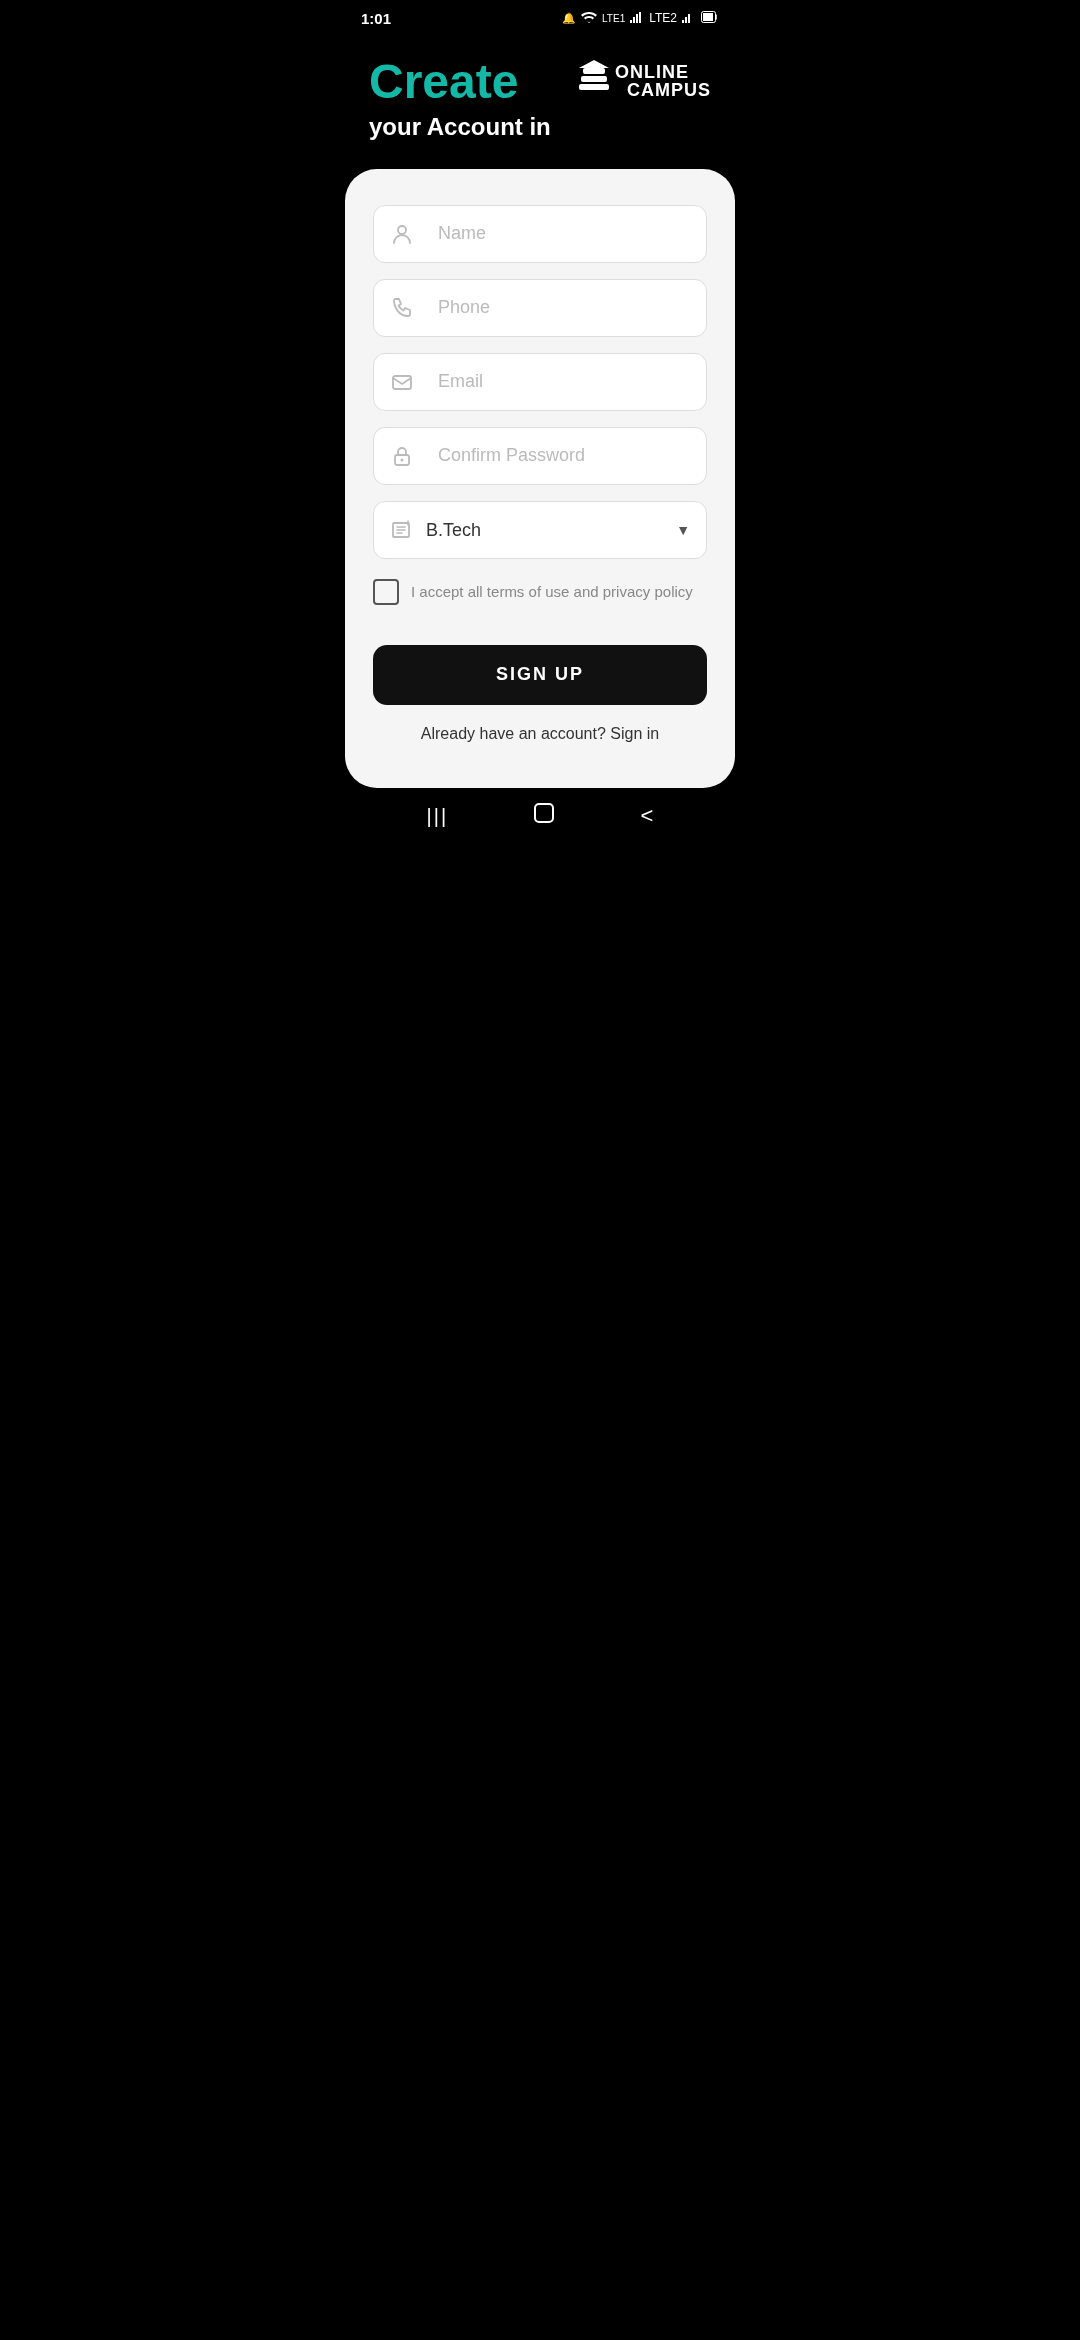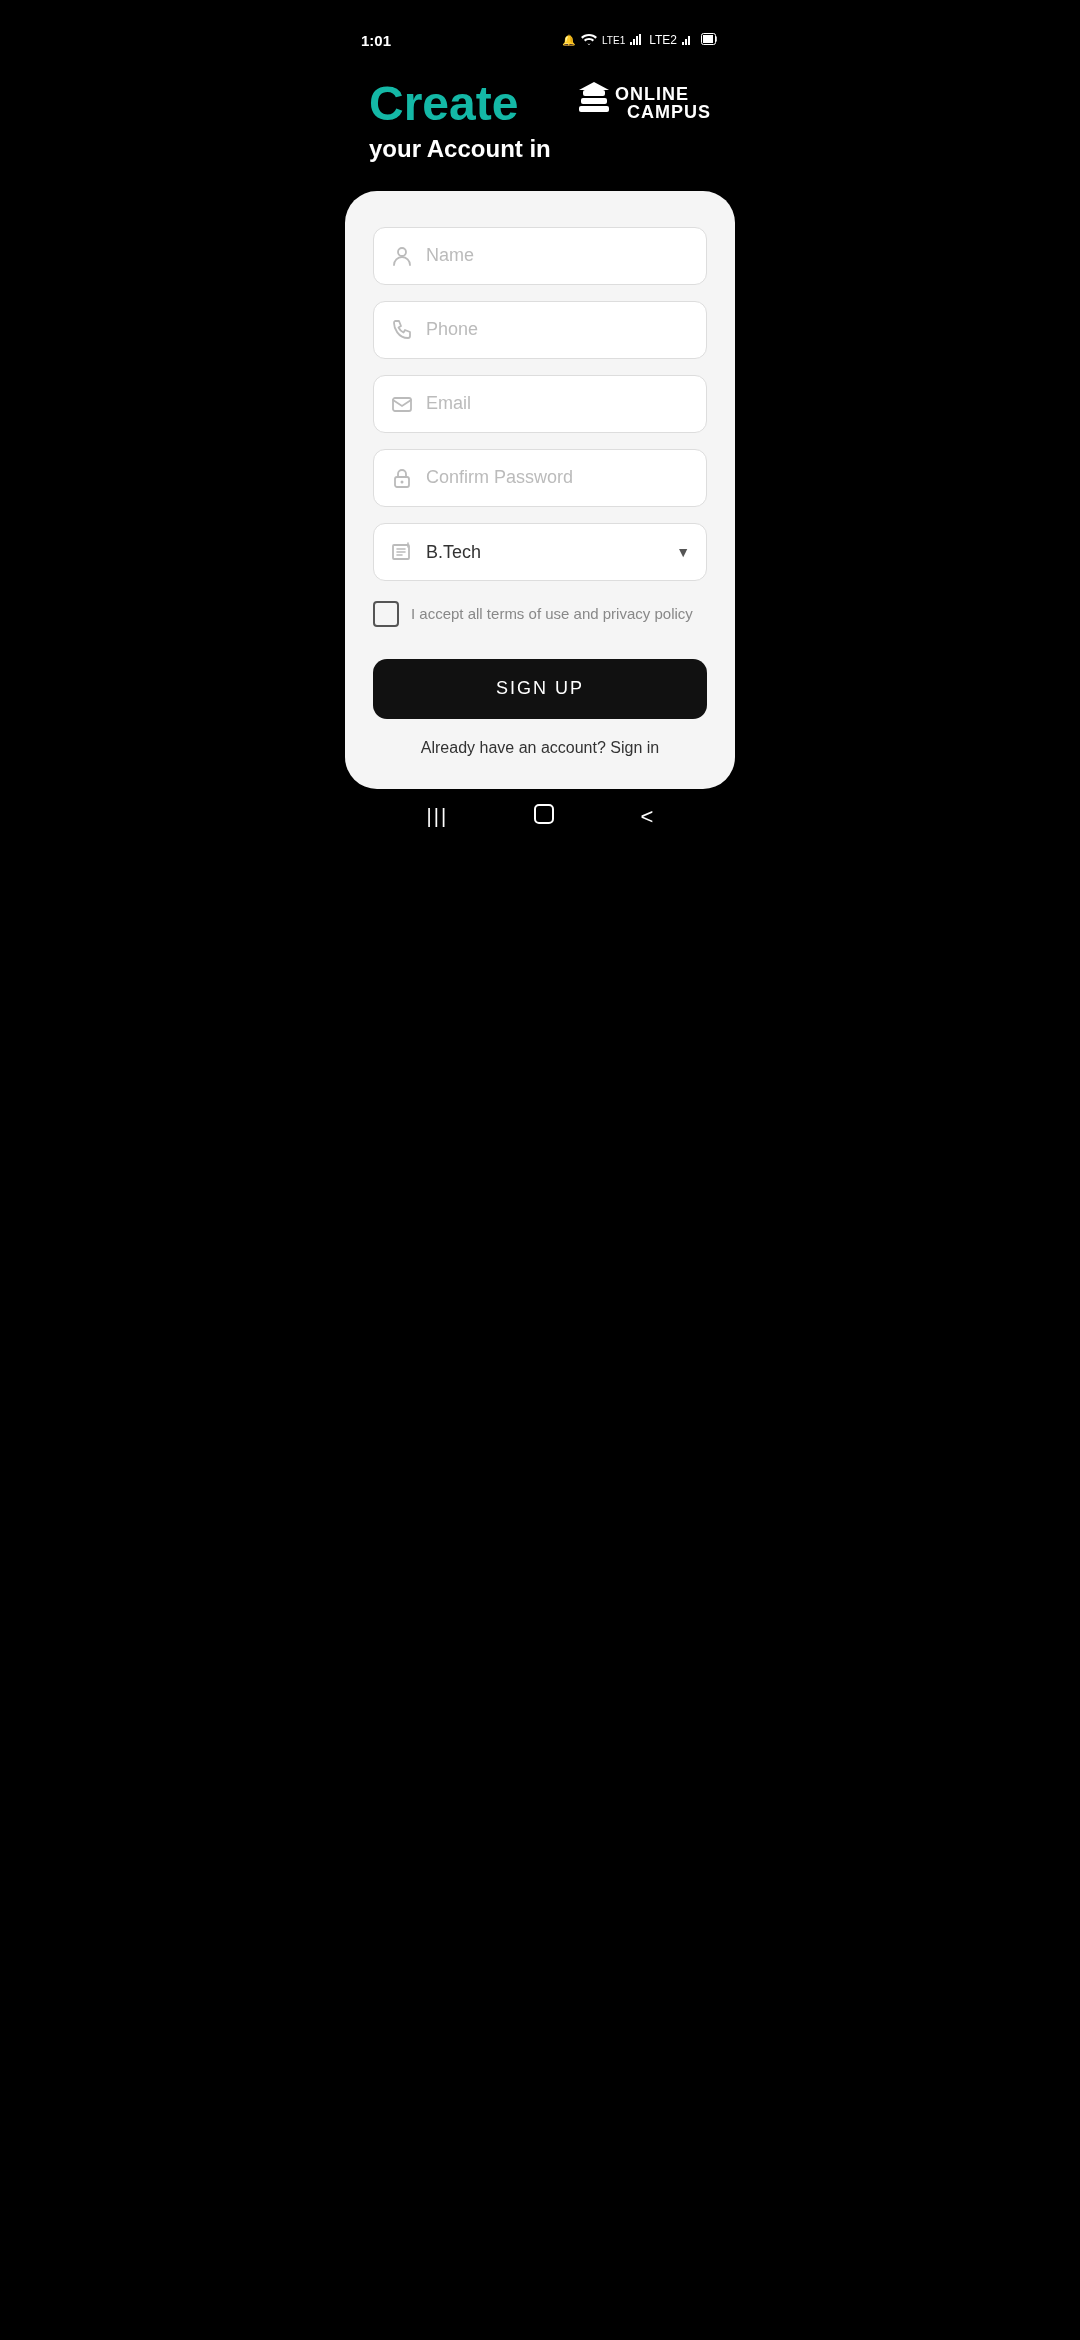--- a/index.html
+++ b/index.html
@@ -19,21 +19,20 @@
 
     
     .status-bar {
       width: 100%;
       height: 36px;
       background: #000;
       display: flex;
       align-items: center;
       justify-content: space-between;
       padding: 6px 16px;
-      margin-top: 22px;
     }
 
     .status-time {
       color: #fff;
       font-size: 15px;
       font-weight: 600;
     }
 
     .status-icons {
       display: flex;
@@ -123,21 +122,21 @@
 
     
     .input-wrapper {
       display: flex;
       align-items: center;
       background: #fff;
       border: 1.5px solid #ddd;
       border-radius: 12px;
       padding: 10px 16px;
       height: 58px;
-      gap: 12px;
+      gap: 24px;
     }
 
     .input-icon {
       color: #bbb;
       font-size: 20px;
       min-width: 24px;
       display: flex;
       align-items: center;
       justify-content: center;
     }
@@ -215,24 +214,24 @@
 
     
     .signup-btn {
       width: 100%;
       height: 60px;
       background: #111;
       border: none;
       border-radius: 14px;
       color: #fff;
       font-size: 18px;
-      font-weight: 400;
+      font-weight: 700;
       letter-spacing: 2px;
       cursor: pointer;
-      margin-top: 12px;
+      margin-top: 20px;
     }
 
     
     .signin-text {
       text-align: center;
       color: #333;
       font-size: 16px;
       margin-top: 4px;
     }
 

